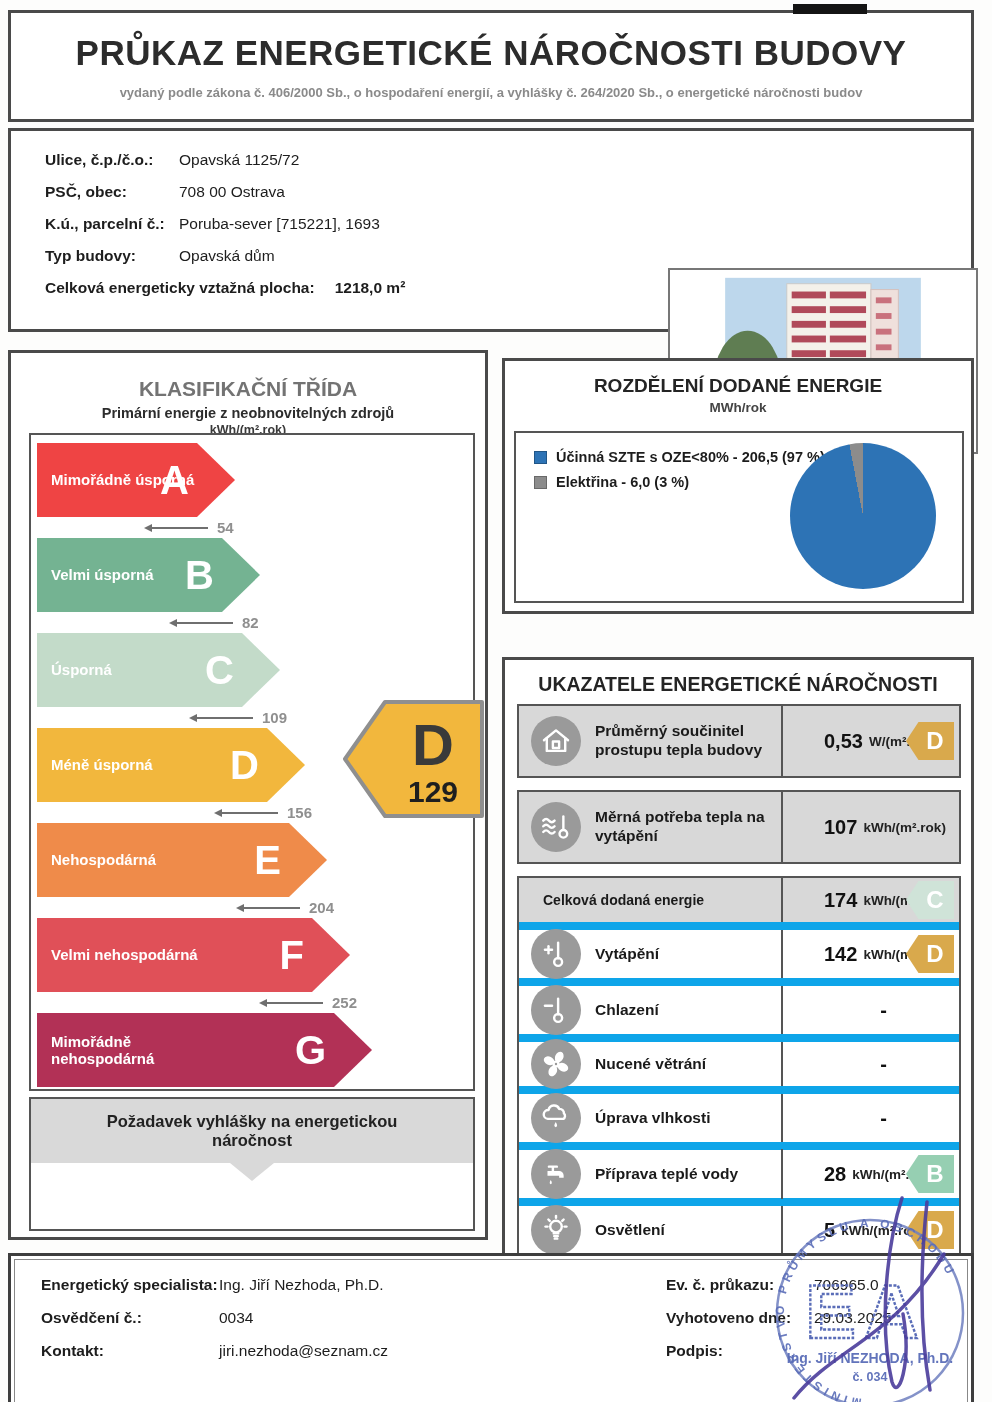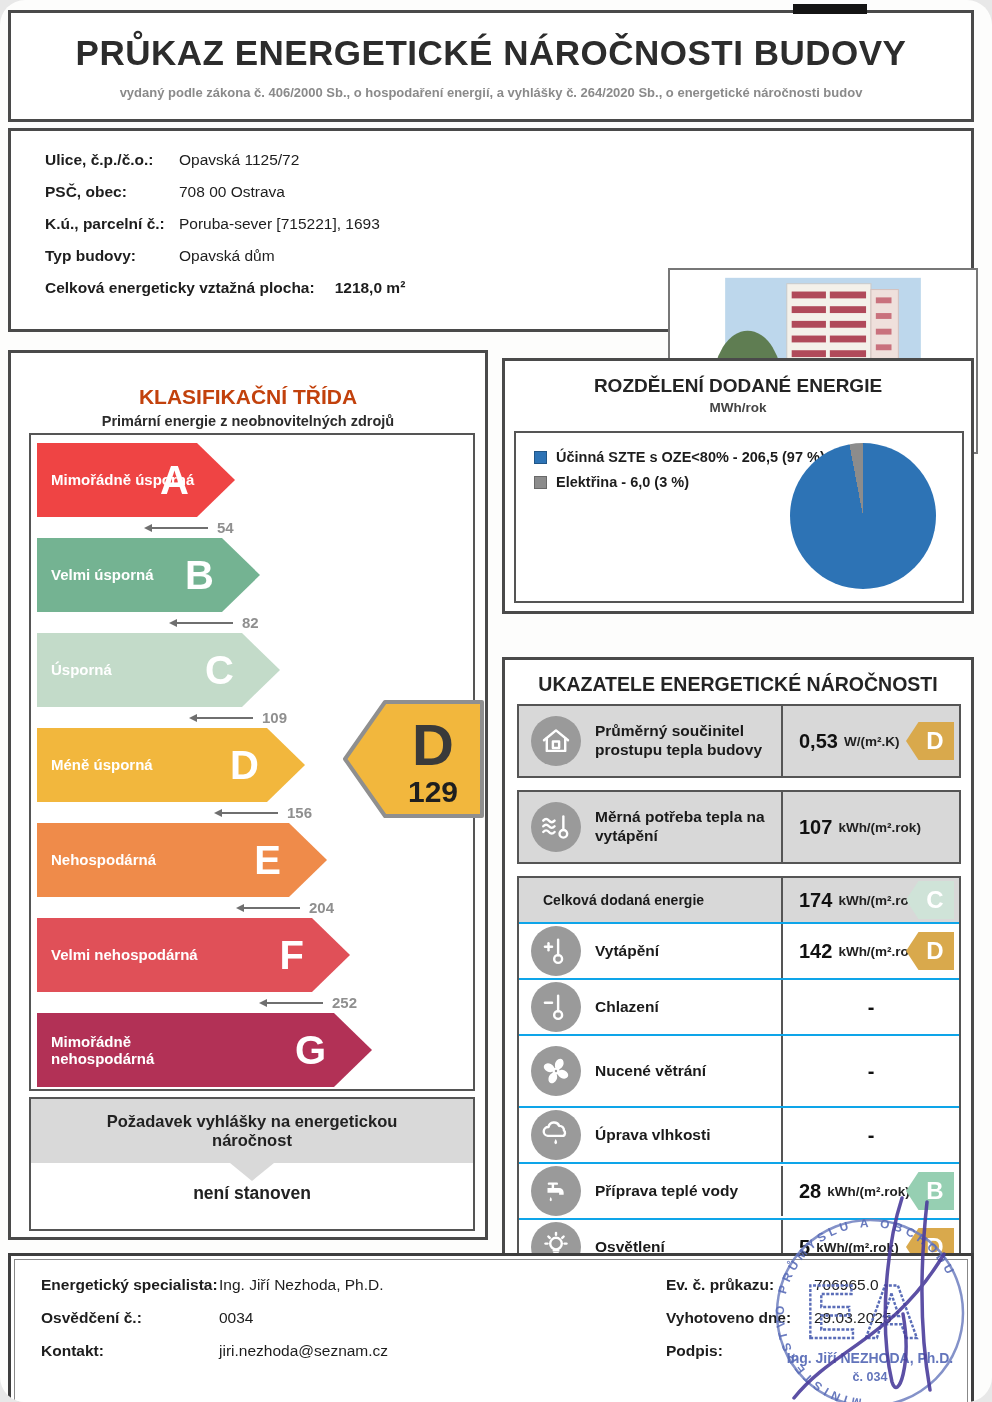--- a/index.html
+++ b/index.html
@@ -1,18 +1,18 @@
 <!DOCTYPE html>
 <html><head>
 <meta charset="utf-8">
 <style>
   * { margin:0; padding:0; box-sizing:border-box; }
   body { background:#e8e8e8; font-family:"Liberation Sans", sans-serif; }
   .page { position:relative; width:992px; height:1402px; background:#fdfdfc;
-          overflow:hidden; color:#1d1d1d; margin:0 auto;border-radius:25px; }
+          overflow:hidden; color:#1d1d1d; margin:0 auto; }
 
   
   .title-box { position:absolute; left:8px; top:10px; width:966px; height:112px;
                border:3px solid #4a4a4a; text-align:center; background:#fff; }
   .title-box h1 { margin-top:20px; font-size:35px; letter-spacing:.5px; color:#2c2c2c; }
   .title-box .subtitle { margin-top:12px; font-size:13px; font-weight:bold; color:#8a8a8a; }
   .scan-mark { position:absolute; left:793px; top:4px; width:74px; height:10px; background:#141414; }
 
   
   .info-box { position:absolute; left:8px; top:128px; width:966px; height:204px;
@@ -22,21 +22,21 @@
   .info-row:last-child .info-label { width:auto; margin-right:12px; }
   .info-value { margin-left:8px; }
   .info-row:last-child .info-value { font-weight:bold; }
   .photo-frame { position:absolute; left:657px; top:137px; width:310px; height:186px;
                  border:2px solid #777; background:#fff; }
   .photo-frame svg { display:block; width:100%; height:100%; }
 
   
   .class-panel { position:absolute; left:8px; top:350px; width:480px; height:890px;
                  border:3px solid #4a4a4a; background:#fff; }
-  .class-panel .p-title { text-align:center; margin-top:32px; font-size:21px; font-weight:bold; color:#c2410c; }
+  .class-panel .p-title { text-align:center; margin-top:24px; font-size:21px; font-weight:bold; color:#737373; }
   .class-panel .p-sub   { text-align:center; margin-top:4px; font-size:14.5px; font-weight:bold; color:#2c2c2c; }
   .class-panel .p-unit  { text-align:center; margin-top:2px; font-size:12.5px; font-weight:bold; color:#3a3a3a; }
   .bands-box { position:absolute; left:18px; top:80px; width:446px; height:658px;
                border:2px solid #555; padding:8px 0 0 6px; background:#fff; }
   .band { position:relative; height:74px; color:#fff;
           clip-path:polygon(0 0, calc(100% - 38px) 0, 100% 50%, calc(100% - 38px) 100%, 0 100%); }
   .band-label { position:absolute; left:14px; top:50%; transform:translateY(-50%);
                 font-weight:bold; font-size:15px; line-height:1.15; max-width:150px; }
   .band-letter { position:absolute; right:46px; top:50%; transform:translateY(-50%);
                  font-weight:bold; font-size:40px; }
@@ -67,28 +67,28 @@
 
   
   .ind-panel { position:absolute; left:502px; top:657px; width:472px; height:616px;
                border:3px solid #4a4a4a; background:#fff; }
   .ind-panel .p-title { text-align:center; margin-top:13px; font-size:19.5px; font-weight:bold; color:#242424; }
   .ind-rows { position:absolute; left:12px; top:44px; width:444px; }
   .ind-row { display:flex; align-items:stretch; background:#fff; }
   .ind-row.gray { background:#d8d8d8; }
   .ind-box { border:2px solid #555; margin-bottom:12px; }
   .ind-group { border:2px solid #555; }
-  .ind-group .ind-row + .ind-row { border-top:2px solid #0ea5e9; }
+  .ind-group .ind-row + .ind-row { border-top:8px solid #0ea5e9; }
   .ind-left { width:264px; flex:none; display:flex; align-items:center; border-right:2px solid #555; }
   .icon-circle { width:50px; height:50px; border-radius:50%; background:#9a9a9a; flex:none;
                  margin-left:12px; display:flex; align-items:center; justify-content:center; }
   .icon-circle svg { width:34px; height:34px; }
   .ind-label { margin-left:14px; font-weight:bold; font-size:15.5px; line-height:1.2; max-width:175px; color:#1a1a1a; }
   .ind-label.big { font-size:14px; max-width:none; margin-left:24px; }
-  .ind-right { flex:1; position:relative; display:flex; align-items:center; padding-left:16px; }
+  .ind-right { flex:1; position:relative; display:flex; align-items:center; padding-left:16px;margin-left:25px; }
   .ind-right.center { justify-content:center; padding-left:0; }
   .ind-val { font-weight:bold; font-size:20px; color:#111; }
   .ind-unit { font-size:13.5px; margin-left:6px; color:#222; font-weight:bold; }
   .badge { position:absolute; right:5px; top:50%; transform:translateY(-50%);
            width:48px; height:38px; color:#fff; font-weight:bold; font-size:24px;
            display:flex; align-items:center; justify-content:center; padding-left:10px;
            clip-path:polygon(26% 0, 100% 0, 100% 100%, 26% 100%, 0 50%); }
 
   
   .footer-box { position:absolute; left:8px; top:1253px; width:966px; height:182px;
@@ -272,21 +272,20 @@
       <path d="M44 3 L141 3 L141 117 L44 117 L4 60 Z" fill="#f2b73d" stroke="#8f8f8f" stroke-width="4" stroke-linejoin="round"></path>
       <text x="92" y="66" text-anchor="middle" font-size="58" font-weight="bold" fill="#3a3a3a" font-family="Liberation Sans, sans-serif">D</text>
       <text x="92" y="103" text-anchor="middle" font-size="30" font-weight="bold" fill="#1f1f1f" font-family="Liberation Sans, sans-serif">129</text>
     </svg>
 
     <div class="req-box">
       <div class="req-gray">
         <span>Požadavek vyhlášky na energetickou náročnost</span>
       </div>
       <div class="req-tri"></div>
-      <div class="req-value">není stanoven</div>
     </div>
   </div>
 
   <div class="pie-panel">
     <div class="p-title">ROZDĚLENÍ DODANÉ ENERGIE</div>
     <div class="p-unit">MWh/rok</div>
     <div class="pie-inner">
       <div class="legend" id="legend">
           <div class="legend-item">
             <span class="legend-swatch" style="background: rgb(45, 115, 181);"></span>
@@ -380,21 +379,21 @@
                   <circle cx="13.5" cy="17.6" r="2.8"></circle>
                   <line x1="4.2" y1="9" x2="9.2" y2="9"></line>
                 </svg>
               </div>
               <div class="ind-label">Chlazení</div>
             </div>
             <div class="ind-right center">
               <span class="ind-val">-</span>
             </div>
           </div>
-          <div class="ind-row" style="height: 72px;">
+          <div class="ind-row" style="height: 52px;">
             <div class="ind-left">
               <div class="icon-circle">
                 <svg viewBox="0 0 24 24" fill="none" stroke="#fff" stroke-width="1.7" stroke-linecap="round" stroke-linejoin="round">
                   <g transform="rotate(25 12 12)">
                     <ellipse cx="12" cy="6.6" rx="2.9" ry="3.9" fill="#fff" stroke="none"></ellipse>
                     <ellipse cx="17.4" cy="12" rx="3.9" ry="2.9" fill="#fff" stroke="none"></ellipse>
                     <ellipse cx="12" cy="17.4" rx="2.9" ry="3.9" fill="#fff" stroke="none"></ellipse>
                     <ellipse cx="6.6" cy="12" rx="3.9" ry="2.9" fill="#fff" stroke="none"></ellipse>
                   </g>
                   <circle cx="12" cy="12" r="1.7" fill="#9a9a9a"></circle>

